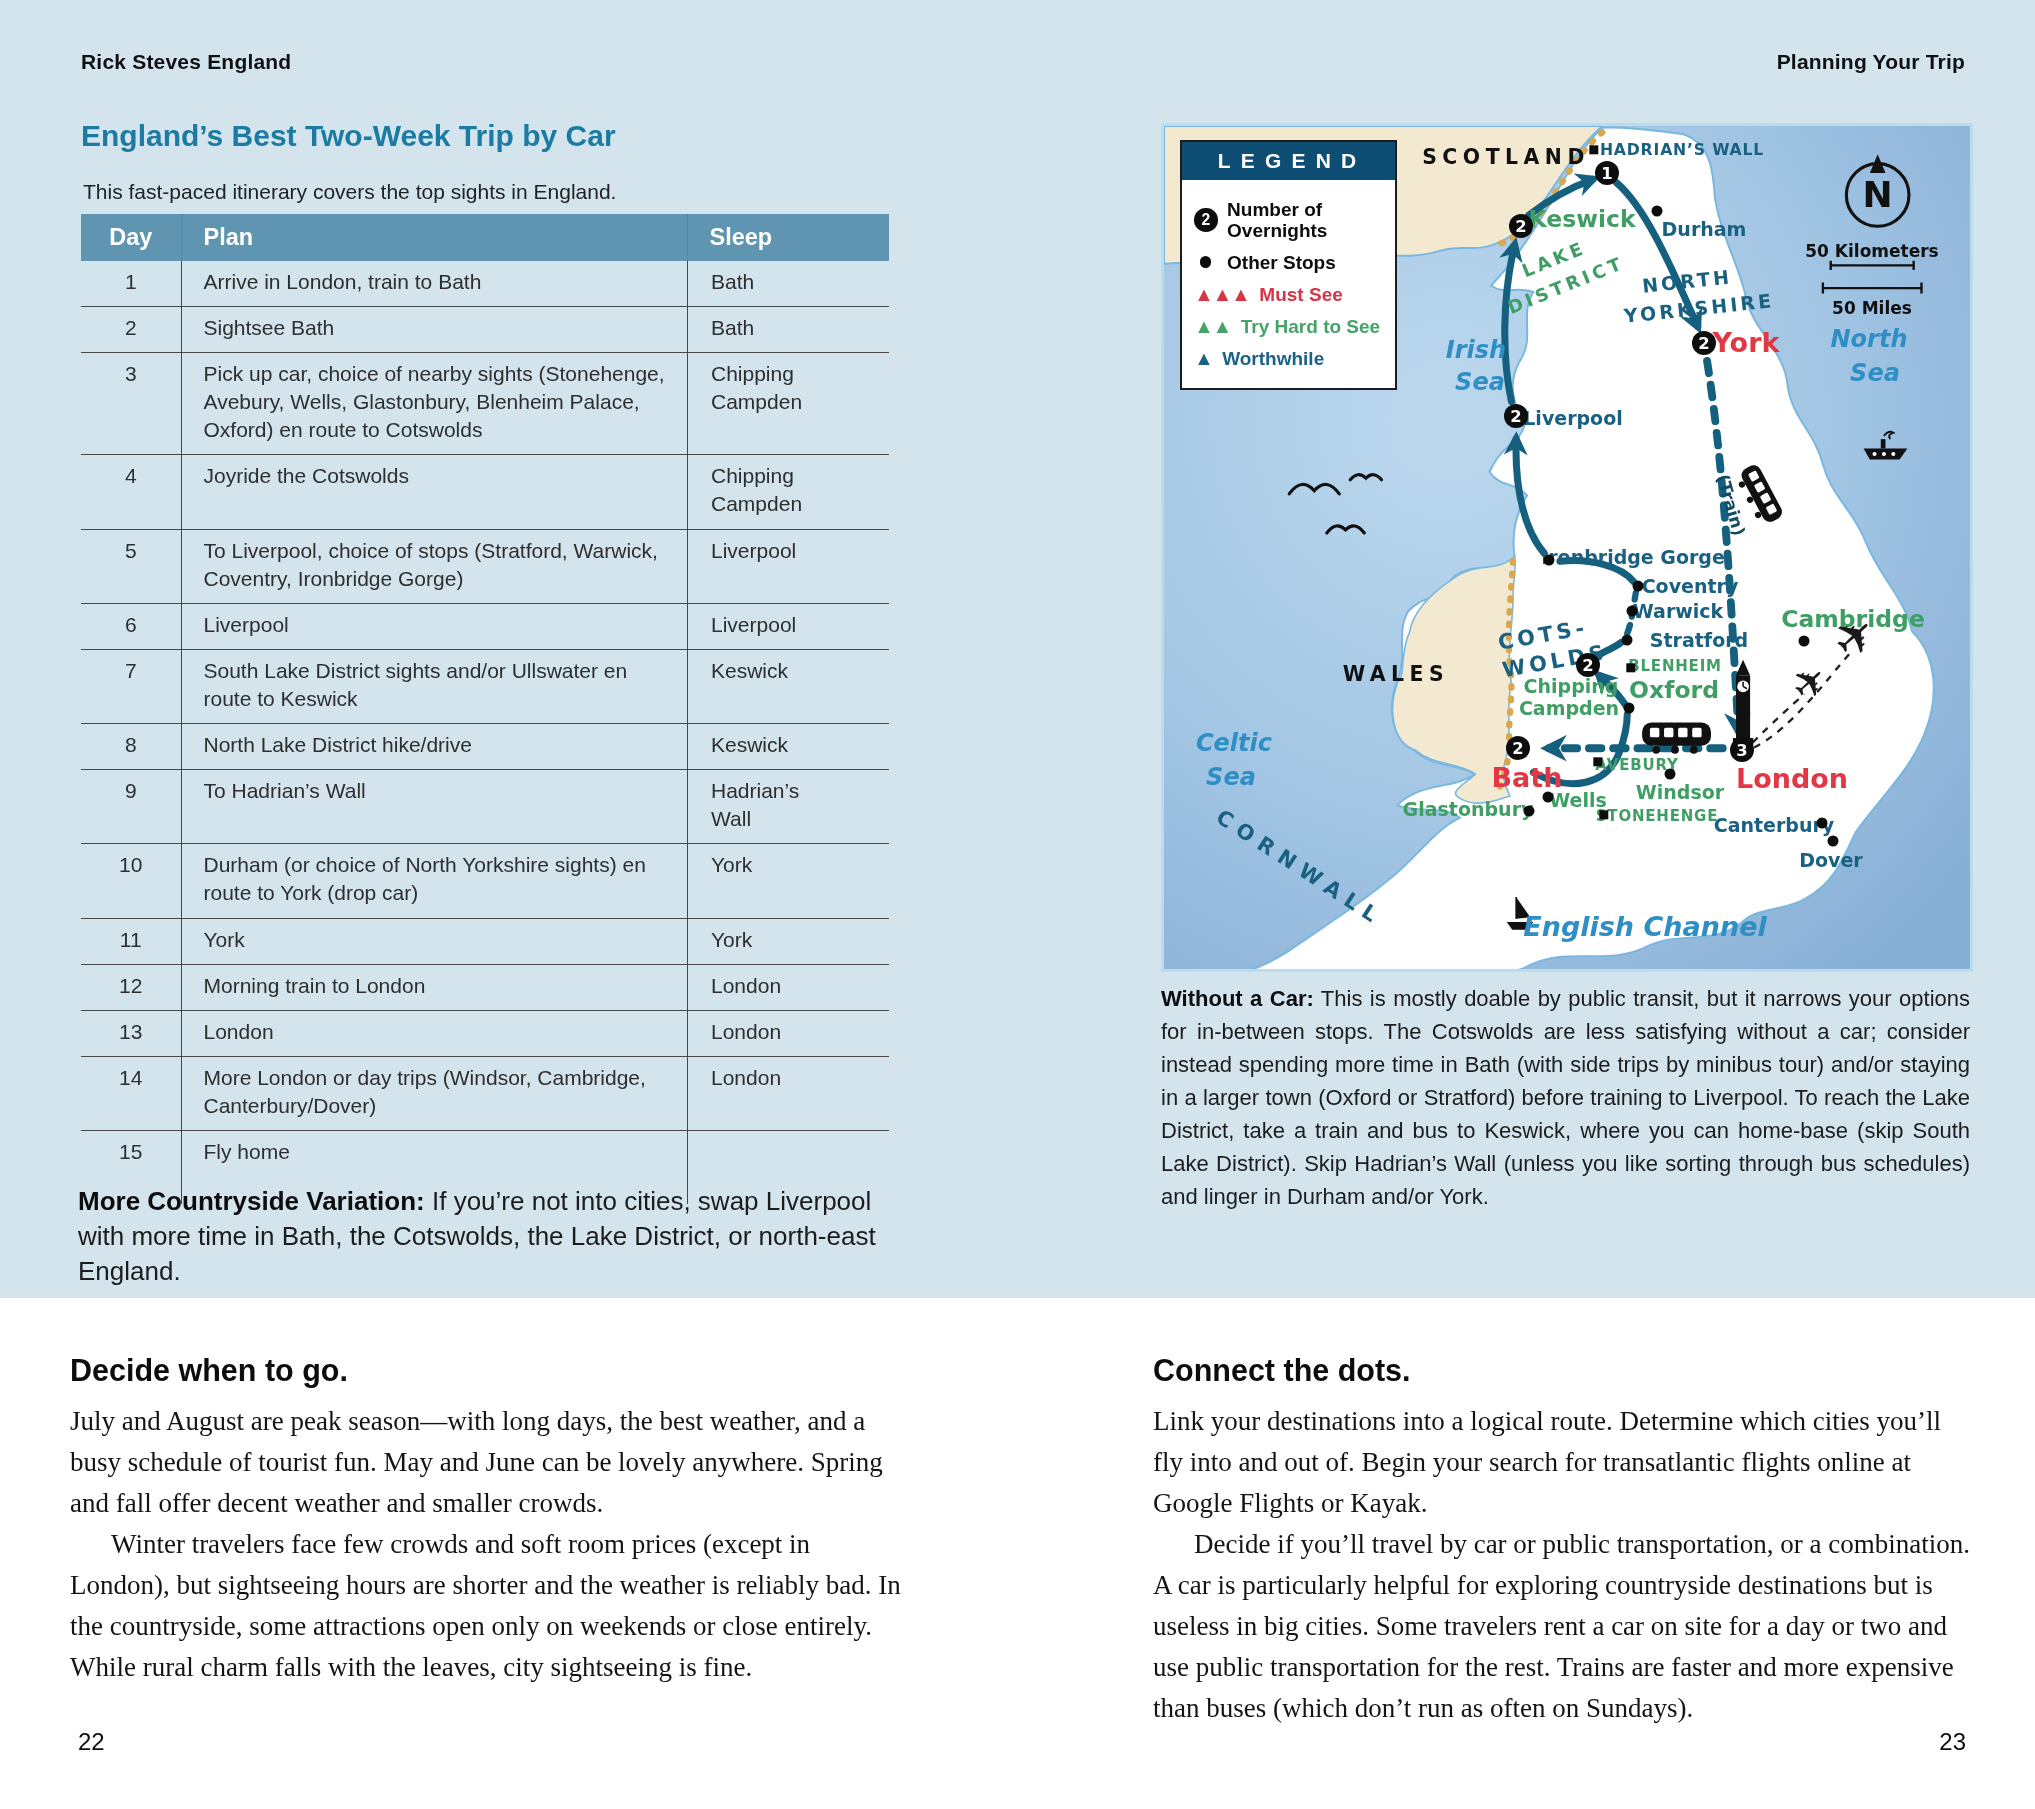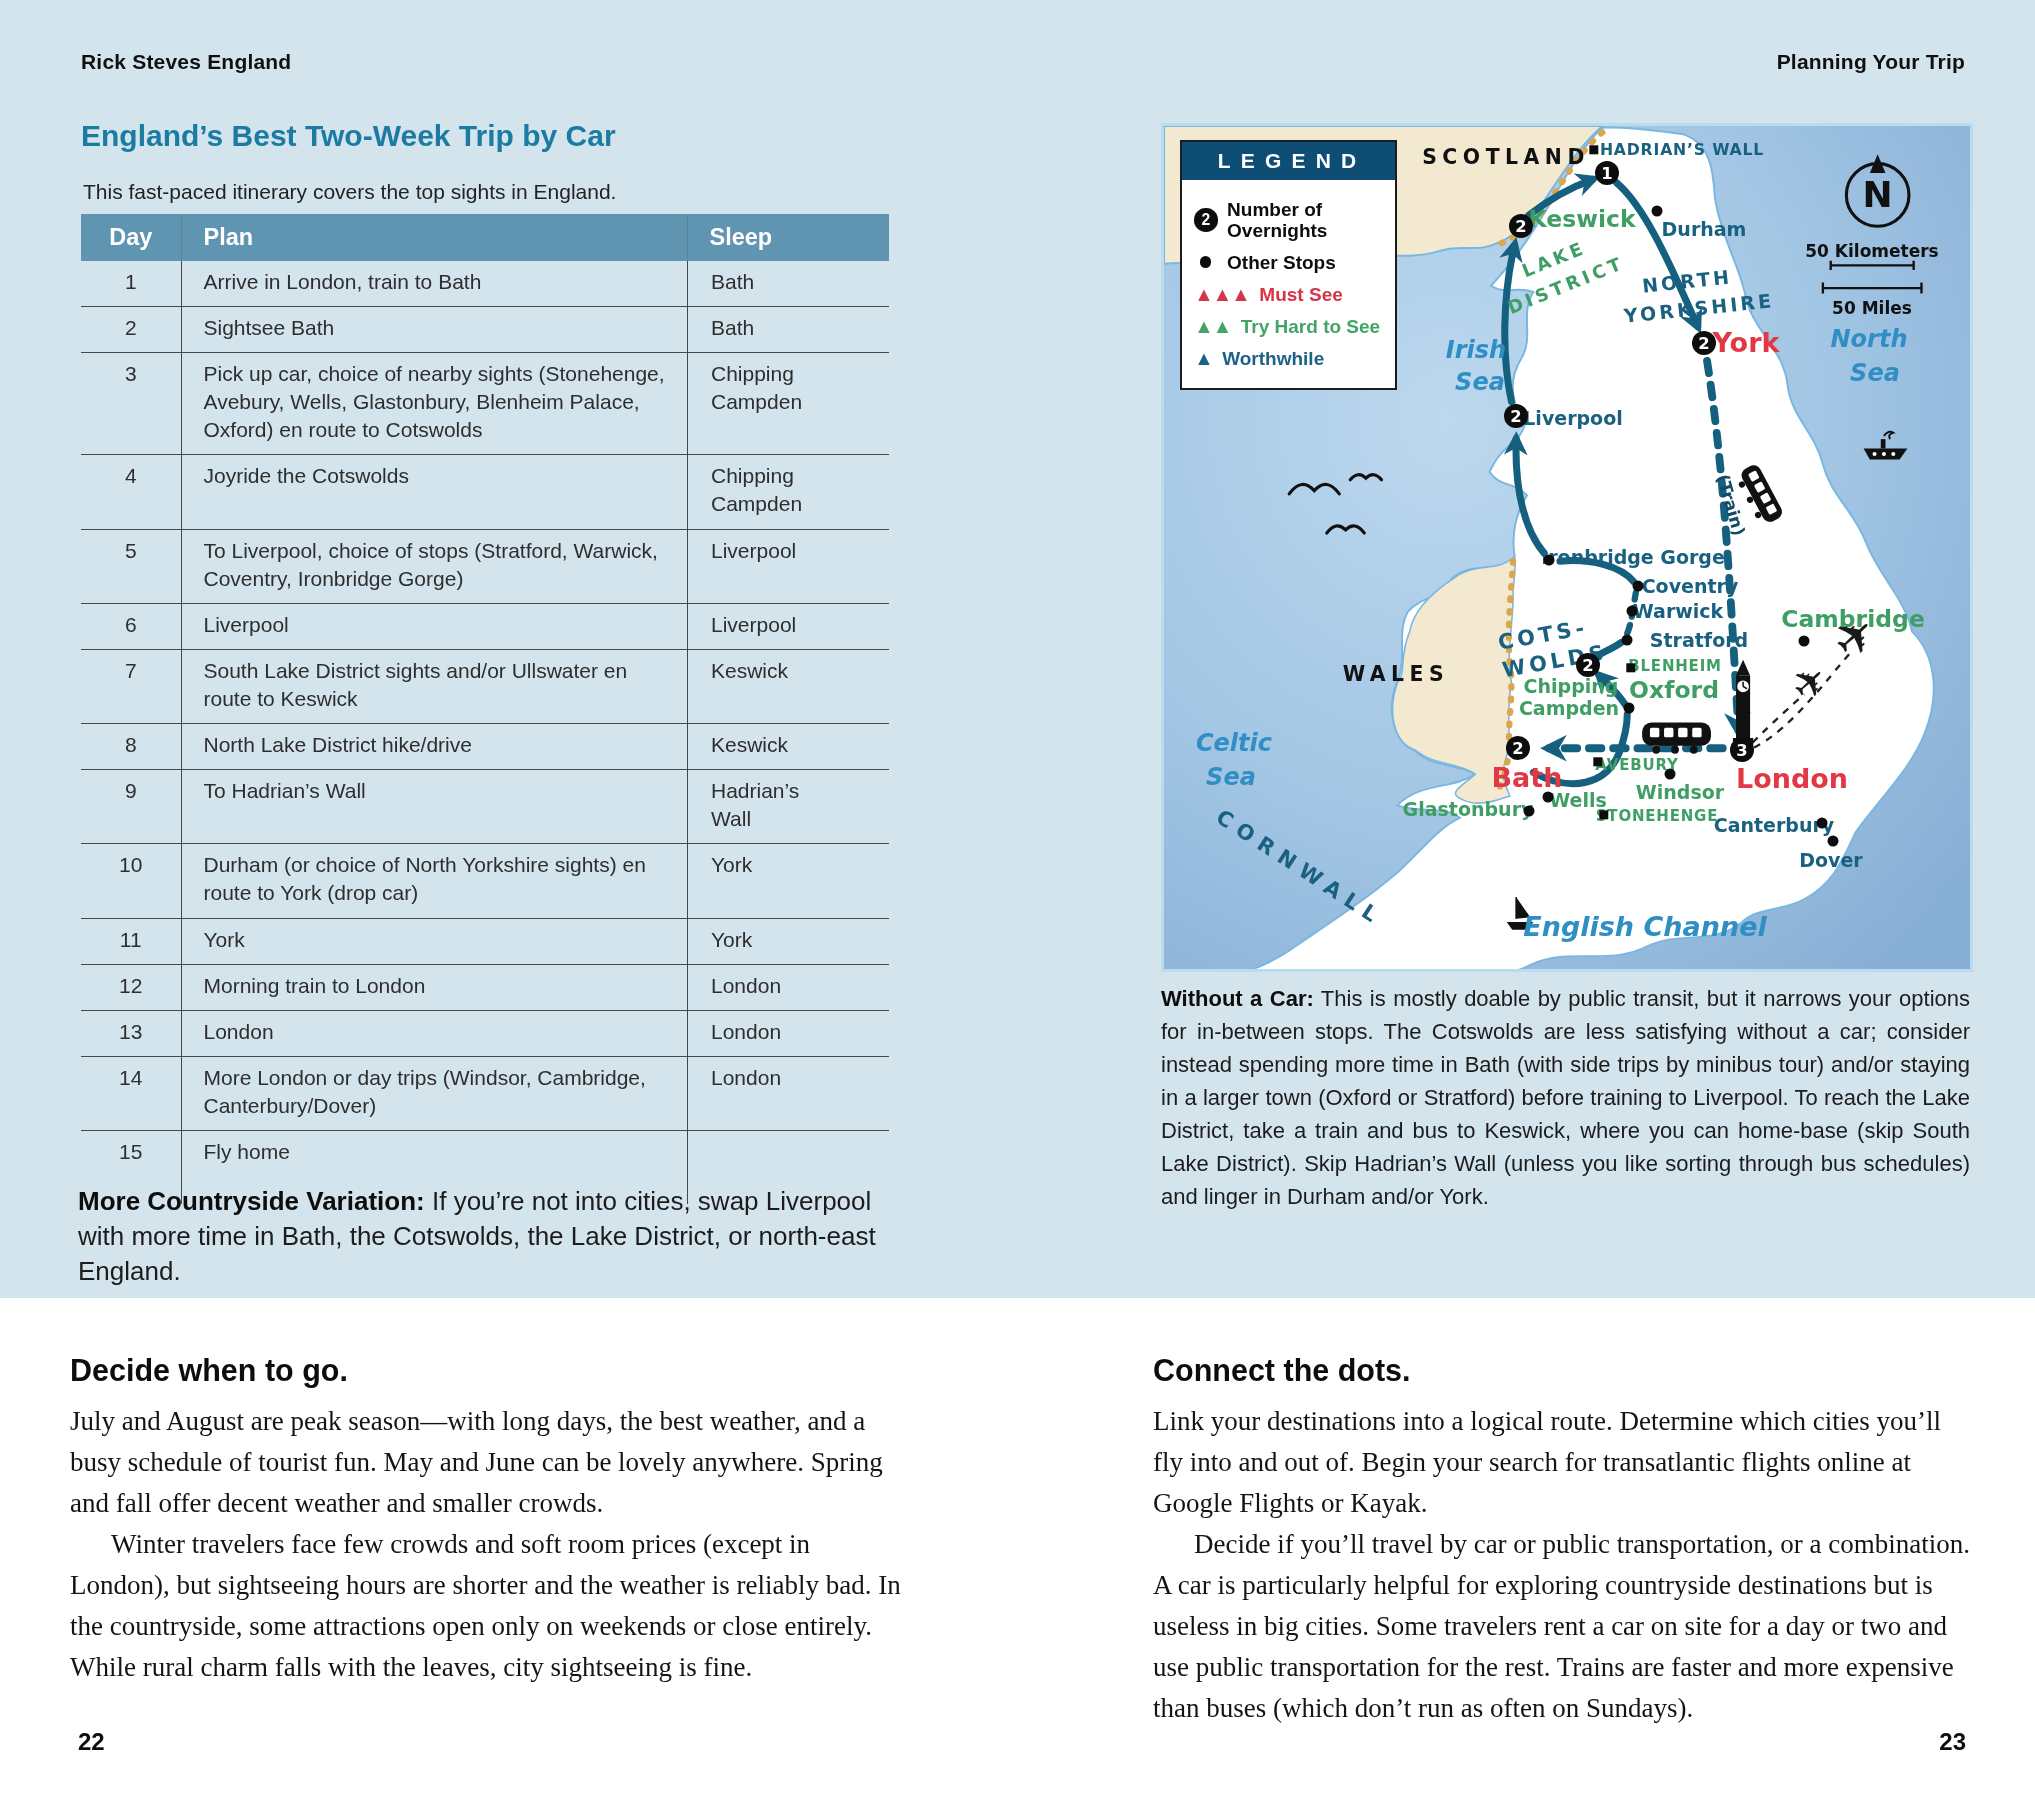--- a/index.html
+++ b/index.html
@@ -36,21 +36,21 @@
   .variation{position:absolute;left:78px;top:1184px;width:839px;font-size:26px;line-height:35px;color:#1c1c1c;}
   .variation b{color:#0d0d0d;}
 
   .sec{position:absolute;width:845px;color:#111;}
   .sec-l{left:70px;top:1353px;}
   .sec-r{left:1153px;top:1353px;width:820px;}
   .sec h3{margin:0 0 12.5px 0;font-size:30.5px;font-weight:bold;color:#0d0d0d;font-family:"Liberation Sans",sans-serif;}
   .sec p{margin:0;font-family:"Liberation Serif",serif;font-size:27px;line-height:41px;color:#141414;}
   .sec p.indent{text-indent:41px;}
 
-  .pagenum{position:absolute;top:1728px;font-size:24px;font-weight:bold;color:#0d0d0d;}
+  .pagenum{position:absolute;top:1728px;font-size:24px;font-weight:normal;color:#0d0d0d;}
   .pn-l{left:78px;} .pn-r{left:1927px;text-align:right;width:39px;}
 
   
   .map{
     position:absolute;left:1161px;top:123px;width:806px;height:843px;
     border:3.1px solid #b9dcef;box-sizing:content-box;background:#9fc2e0;overflow:hidden;
   }
   .map svg.terrain{position:absolute;left:0;top:0;}
   .map-label{position:absolute;white-space:nowrap;font-family:"DejaVu Sans",sans-serif;}
   .city-teal{color:#1a6080;font-weight:bold;font-size:19px;}

